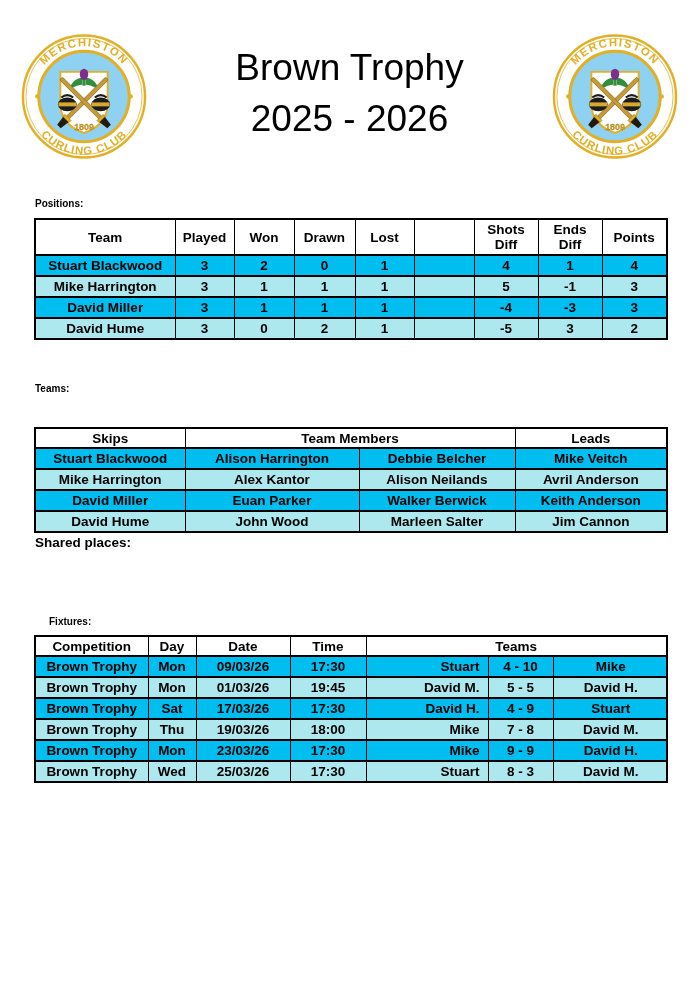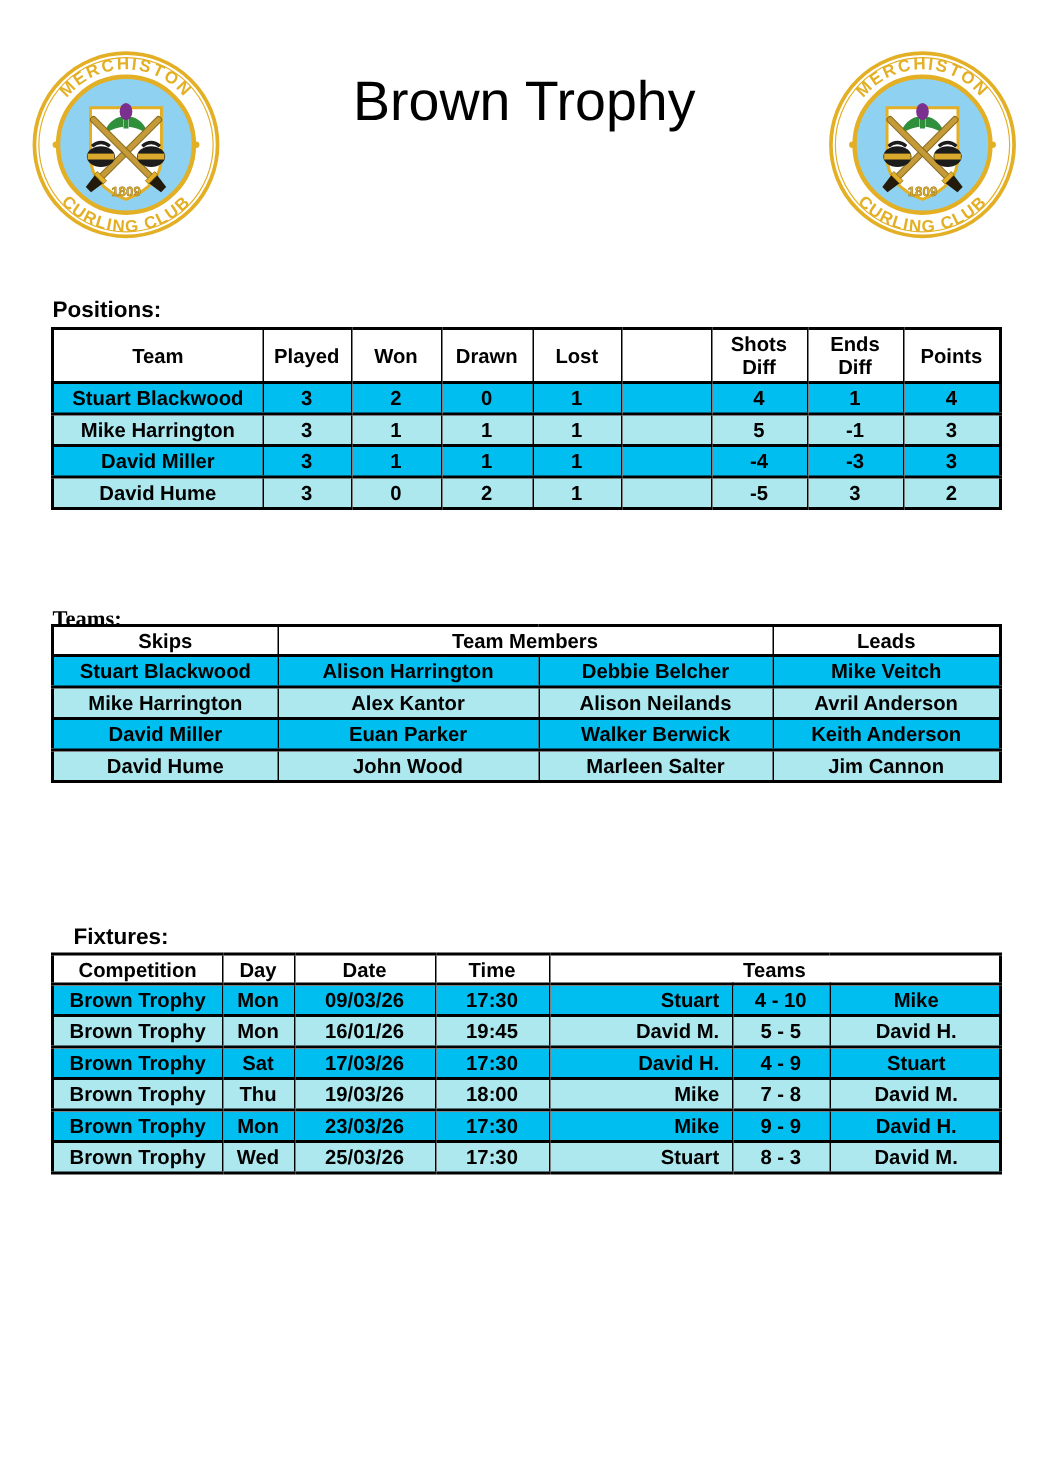--- a/index.html
+++ b/index.html
@@ -7,33 +7,33 @@
         font-family:"Liberation Sans",sans-serif;color:#000;}
 
   
   .logo{position:absolute;top:31px;width:128px;height:131px;}
   .logo.left{left:20px;}
   .logo.right{left:551px;}
   .page-title{position:absolute;top:42px;left:150px;width:399px;text-align:center;
               font-size:37px;line-height:51px;font-weight:400;}
 
   
-  .section-label{position:absolute;left:35px;font-size:15px;font-weight:700;}
+  .section-label{position:absolute;left:35px;font-size:10px;font-weight:700;}
   .lbl-positions{top:198px;}
-  .lbl-teams{top:405px;font-family:Liberation Serif, serif;}
+  .lbl-teams{top:383px;}
   .lbl-fixtures{top:616px;margin-left:14px;}
 
   
   .tbl{position:absolute;left:34px;width:632px;border-collapse:collapse;table-layout:fixed;
        font-size:13.5px;font-weight:700;border:2px solid #000;}
   .tbl th,.tbl td{border:1px solid #000;border-top-width:2px;border-bottom-width:2px;
        padding:0 6px;overflow:hidden;background:#fff;}
   .tbl th{font-weight:700;}
   .pos-tbl{top:218px;}
-  .teams-tbl{top:416px;}
+  .teams-tbl{top:427px;}
   .fix-tbl{top:635px;}
   tr.hdr-tall{height:36px;}
   tr.hdr{height:20px;}
   tr.row{height:21px;}
   tr.bright td{background:#00BFF0;}
   tr.pale td{background:#ADE8EE;}
   .al{text-align:center;}
   .ac{text-align:center;}
   .ar{text-align:right;padding-right:8px !important;}
   .pl8{padding-left:8px !important;}
@@ -84,20 +84,21 @@
     <g>
       <path d="M76,66 q6,-5 12,0" stroke="#1C1C1C" stroke-width="2.2" fill="none"></path>
       <ellipse cx="82" cy="73" rx="9.5" ry="7" fill="#1C1C1C"></ellipse>
       <rect x="73" y="71" width="18" height="4" fill="#D8A92C"></rect>
     </g>
     <text x="65" y="99.5" font-size="9" font-weight="bold" fill="#E3AF25" stroke="#8A6A1C" stroke-width="0.3" text-anchor="middle">1809</text>
   </svg>
 
   <div class="page-title">
     <div>Brown Trophy</div>
+    <div>2025 - 2026</div>
   </div>
 
   <svg class="logo right" viewBox="0 0 130 130">
     <circle cx="65" cy="65" r="62" fill="#ffffff" stroke="#E3AF25" stroke-width="2.5"></circle>
     <circle cx="65" cy="65" r="59" fill="none" stroke="#E3AF25" stroke-width="0.8"></circle>
     <circle cx="65" cy="65" r="46" fill="#8FD1F0" stroke="#E3AF25" stroke-width="3"></circle>
     <path id="arcTopR" d="M 14,65 A 51,51 0 0 1 116,65" fill="none"></path>
     <path id="arcBotR" d="M 6,65 A 59,59 0 0 0 124,65" fill="none"></path>
     <text font-size="11.5" font-weight="bold" fill="#E3AF25" letter-spacing="1.5"><textPath href="#arcTopR" startOffset="50%" text-anchor="middle">MERCHISTON</textPath></text>
     <text font-size="11.5" font-weight="bold" fill="#E3AF25" letter-spacing="1"><textPath href="#arcBotR" startOffset="50%" text-anchor="middle">CURLING CLUB</textPath></text>
@@ -241,20 +242,21 @@
     </tr>
     <tr class="row pale">
       <td class="al">David Hume</td>
       <td class="al">John Wood</td>
       <td class="al">Marleen Salter</td>
       <td class="al">Jim Cannon</td>
     </tr>
   </tbody>
     </table>
   <div class="notes">
+    <div>Shared places:</div>
   </div>
 
   <div class="section-label lbl-fixtures">Fixtures:</div>
   <table class="tbl fix-tbl">
     <colgroup>
       <col style="width:113px">
         <col style="width:48px">
         <col style="width:94px">
         <col style="width:76px">
       <col style="width:122px">
@@ -274,21 +276,21 @@
       <td class="ac">Mon</td>
       <td class="ac">09/03/26</td>
       <td class="ac">17:30</td>
       <td class="ar">Stuart</td>
       <td class="ac">4 - 10</td>
       <td class="al pl8">Mike</td>
     </tr>
     <tr class="row pale">
       <td class="al">Brown Trophy</td>
       <td class="ac">Mon</td>
-      <td class="ac">16/01/26</td>
+      <td class="ac">01/03/26</td>
       <td class="ac">19:45</td>
       <td class="ar">David M.</td>
       <td class="ac">5 - 5</td>
       <td class="al pl8">David H.</td>
     </tr>
     <tr class="row bright">
       <td class="al">Brown Trophy</td>
       <td class="ac">Sat</td>
       <td class="ac">17/03/26</td>
       <td class="ac">17:30</td>

